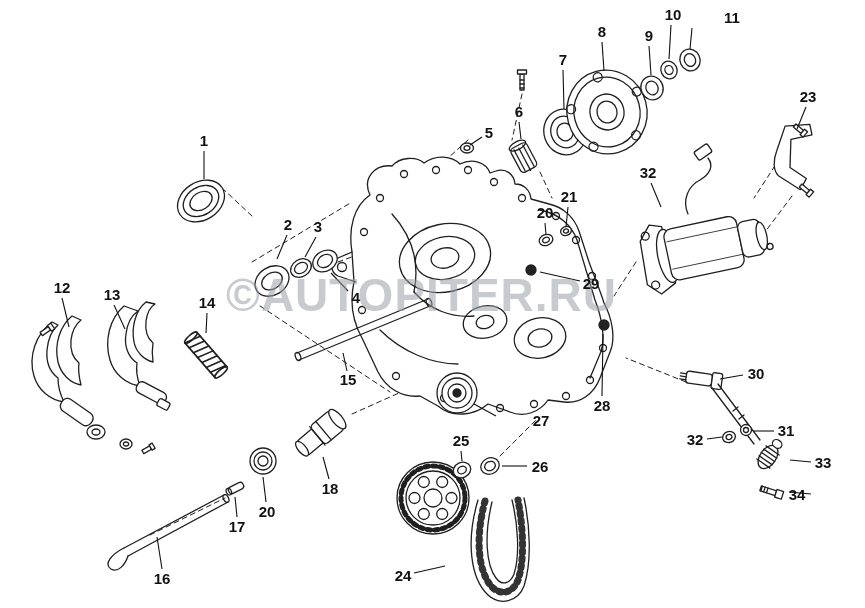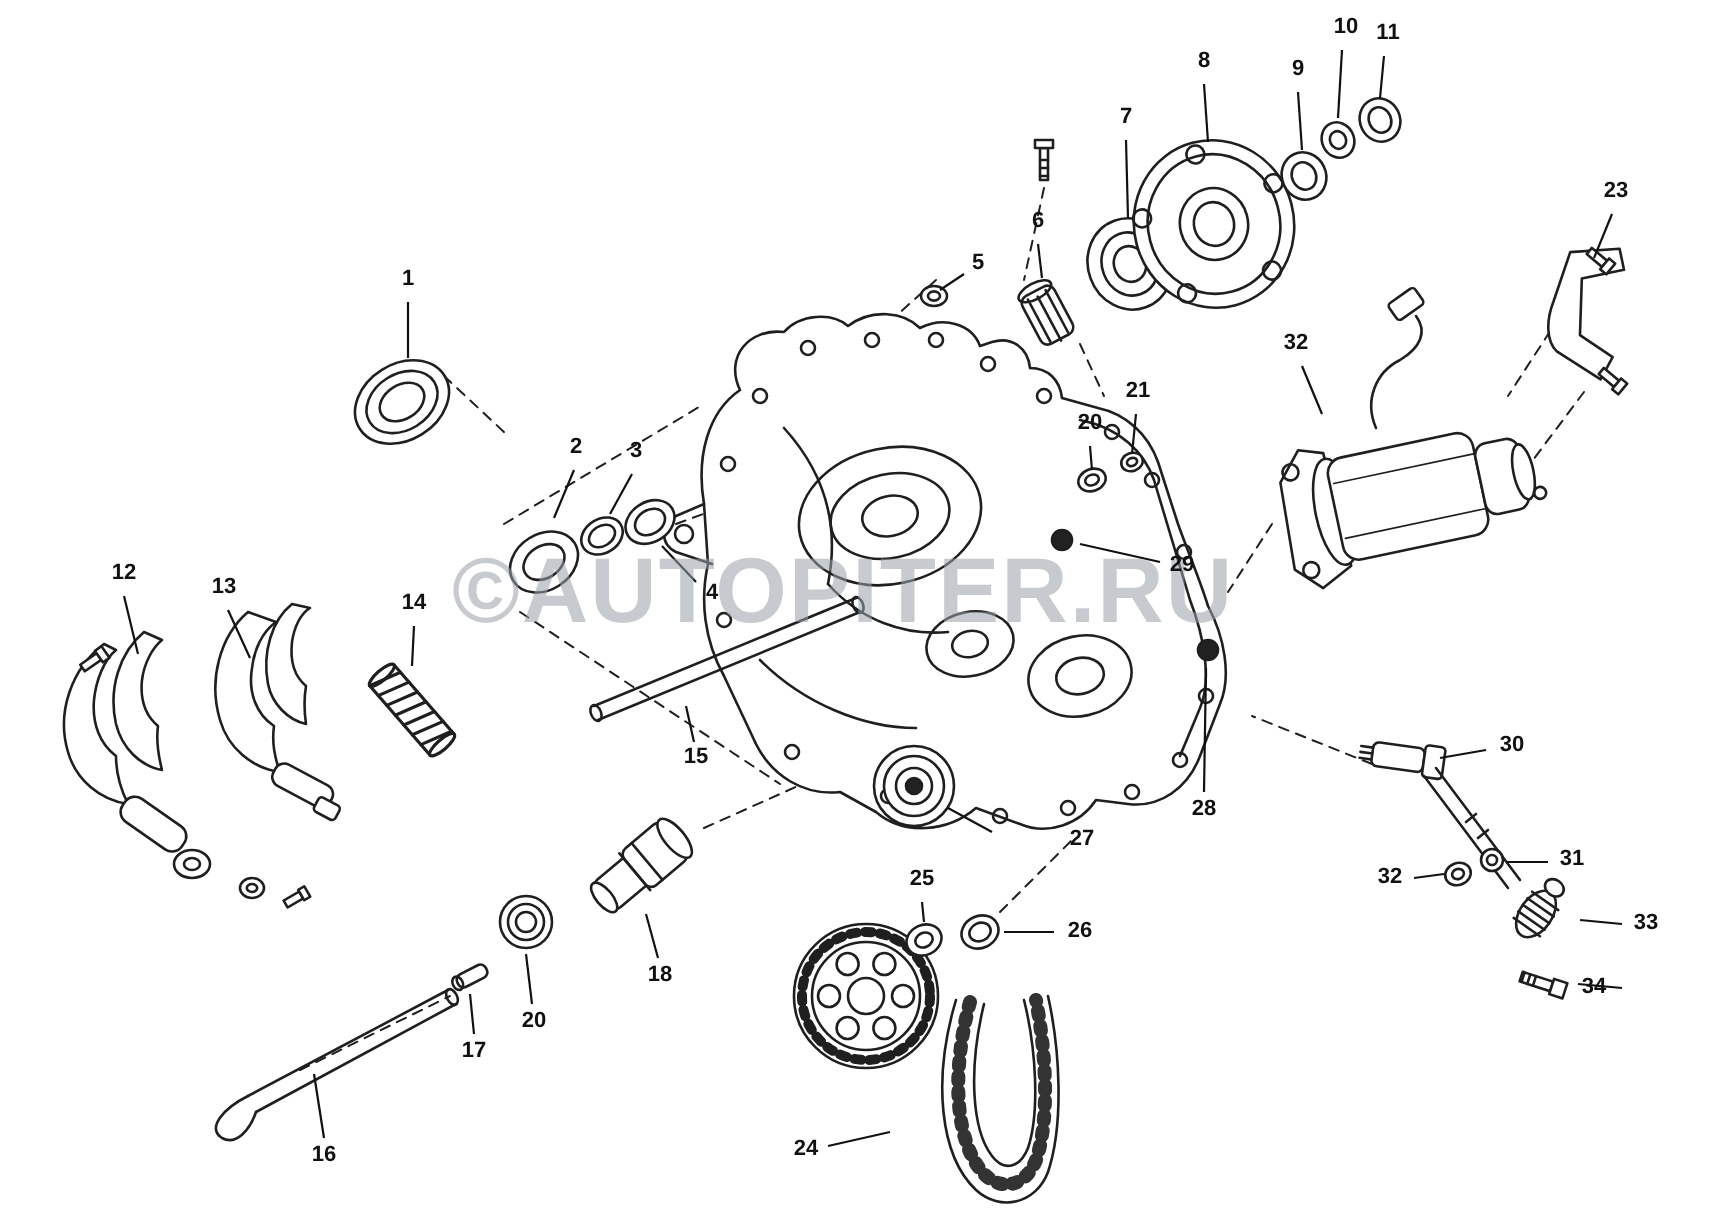--- a/index.html
+++ b/index.html
@@ -4,21 +4,21 @@
 <style>
   html,body{margin:0;padding:0;background:#fff;}
   #stage{
     position:relative;width:865px;height:608px;background:#ffffff;
     overflow:hidden;font-family:"Liberation Sans",sans-serif;
   }
   #stage svg{position:absolute;left:0;top:0;}
   .art{stroke:#1f1f1f;stroke-width:1.3;fill:none;stroke-linecap:round;stroke-linejoin:round;}
   .part-label{
     position:absolute;transform:translate(-50%,-50%);
-    font-weight:bold;font-size:11px;color:#111;line-height:1;
+    font-weight:bold;font-size:15px;color:#111;line-height:1;
     user-select:none;white-space:nowrap;
   }
   #watermark{
     position:absolute;left:226px;top:268px;
     font-size:46px;font-weight:bold;letter-spacing:1px;
     opacity:0.55;user-select:none;pointer-events:none;
   }
 </style>
 </head>
 <body>
@@ -382,21 +382,21 @@
       <div class="part-label" style="left: 204px; top: 140px;">1</div>
       <div class="part-label" style="left: 288px; top: 224px;">2</div>
       <div class="part-label" style="left: 318px; top: 226px;">3</div>
       <div class="part-label" style="left: 356px; top: 297px;">4</div>
       <div class="part-label" style="left: 489px; top: 132px;">5</div>
       <div class="part-label" style="left: 519px; top: 111px;">6</div>
       <div class="part-label" style="left: 563px; top: 59px;">7</div>
       <div class="part-label" style="left: 602px; top: 31px;">8</div>
       <div class="part-label" style="left: 649px; top: 35px;">9</div>
       <div class="part-label" style="left: 673px; top: 14px;">10</div>
-      <div class="part-label" style="left: 694px; top: 17px;">11</div>
+      <div class="part-label" style="left: 732px; top: 17px;">11</div>
       <div class="part-label" style="left: 62px; top: 287px;">12</div>
       <div class="part-label" style="left: 112px; top: 294px;">13</div>
       <div class="part-label" style="left: 207px; top: 302px;">14</div>
       <div class="part-label" style="left: 348px; top: 379px;">15</div>
       <div class="part-label" style="left: 162px; top: 578px;">16</div>
       <div class="part-label" style="left: 237px; top: 526px;">17</div>
       <div class="part-label" style="left: 267px; top: 511px;">20</div>
       <div class="part-label" style="left: 330px; top: 488px;">18</div>
       <div class="part-label" style="left: 545px; top: 212px;">20</div>
       <div class="part-label" style="left: 569px; top: 196px;">21</div>

